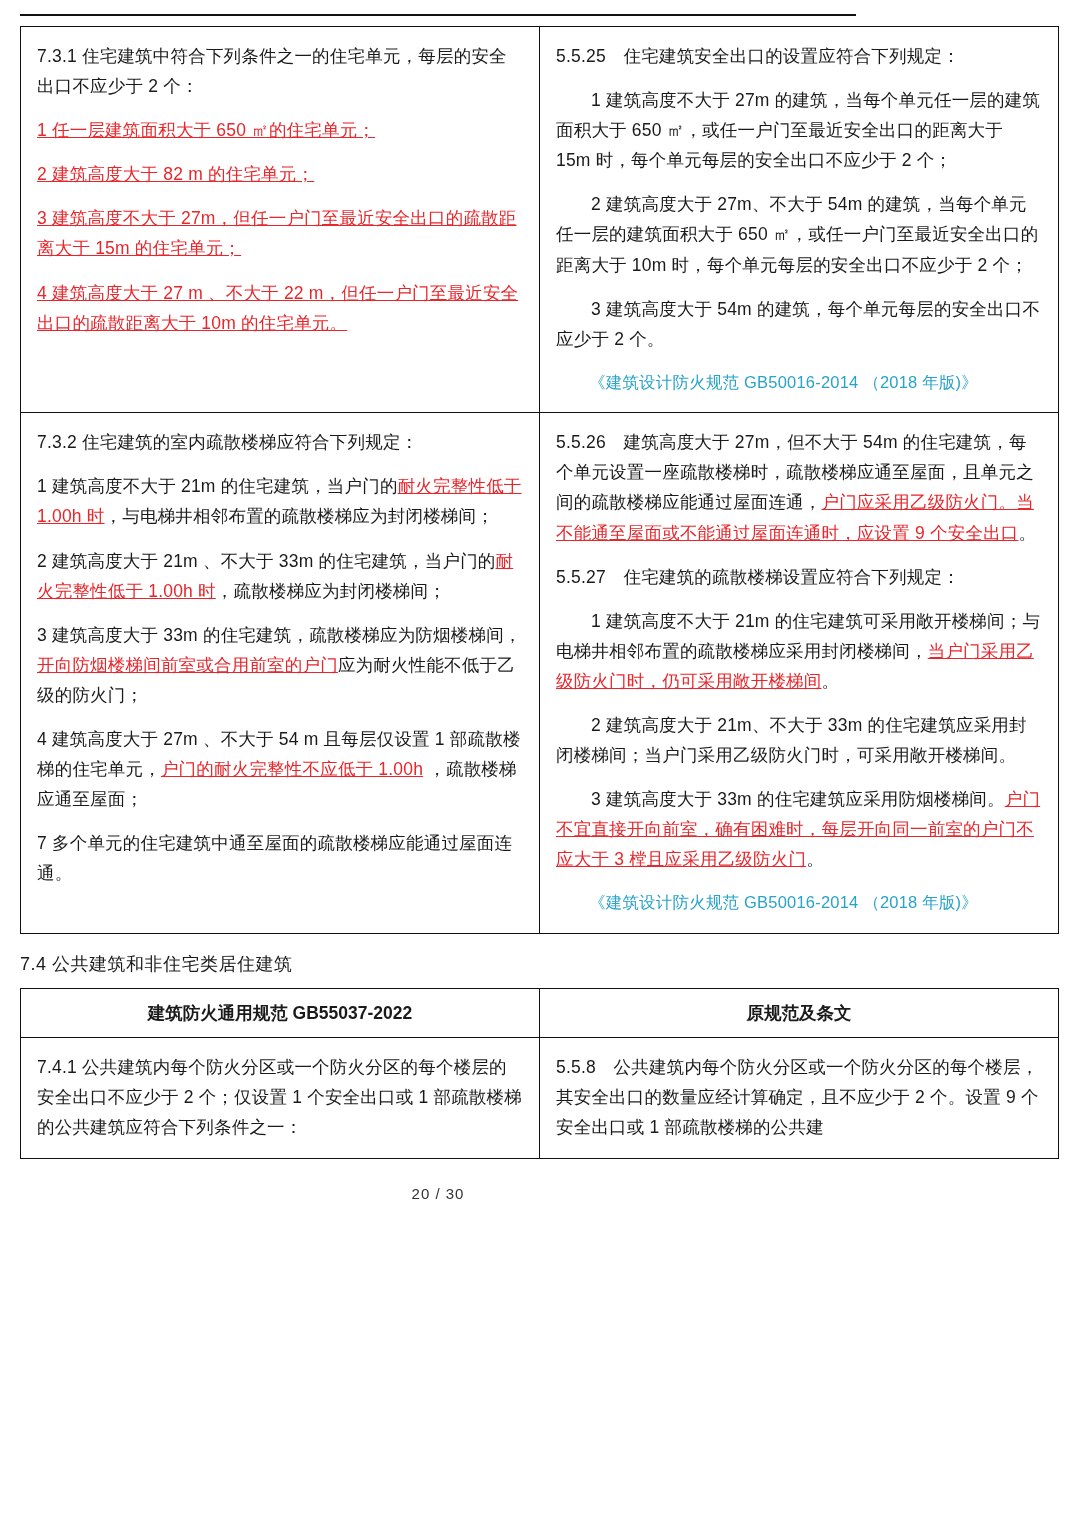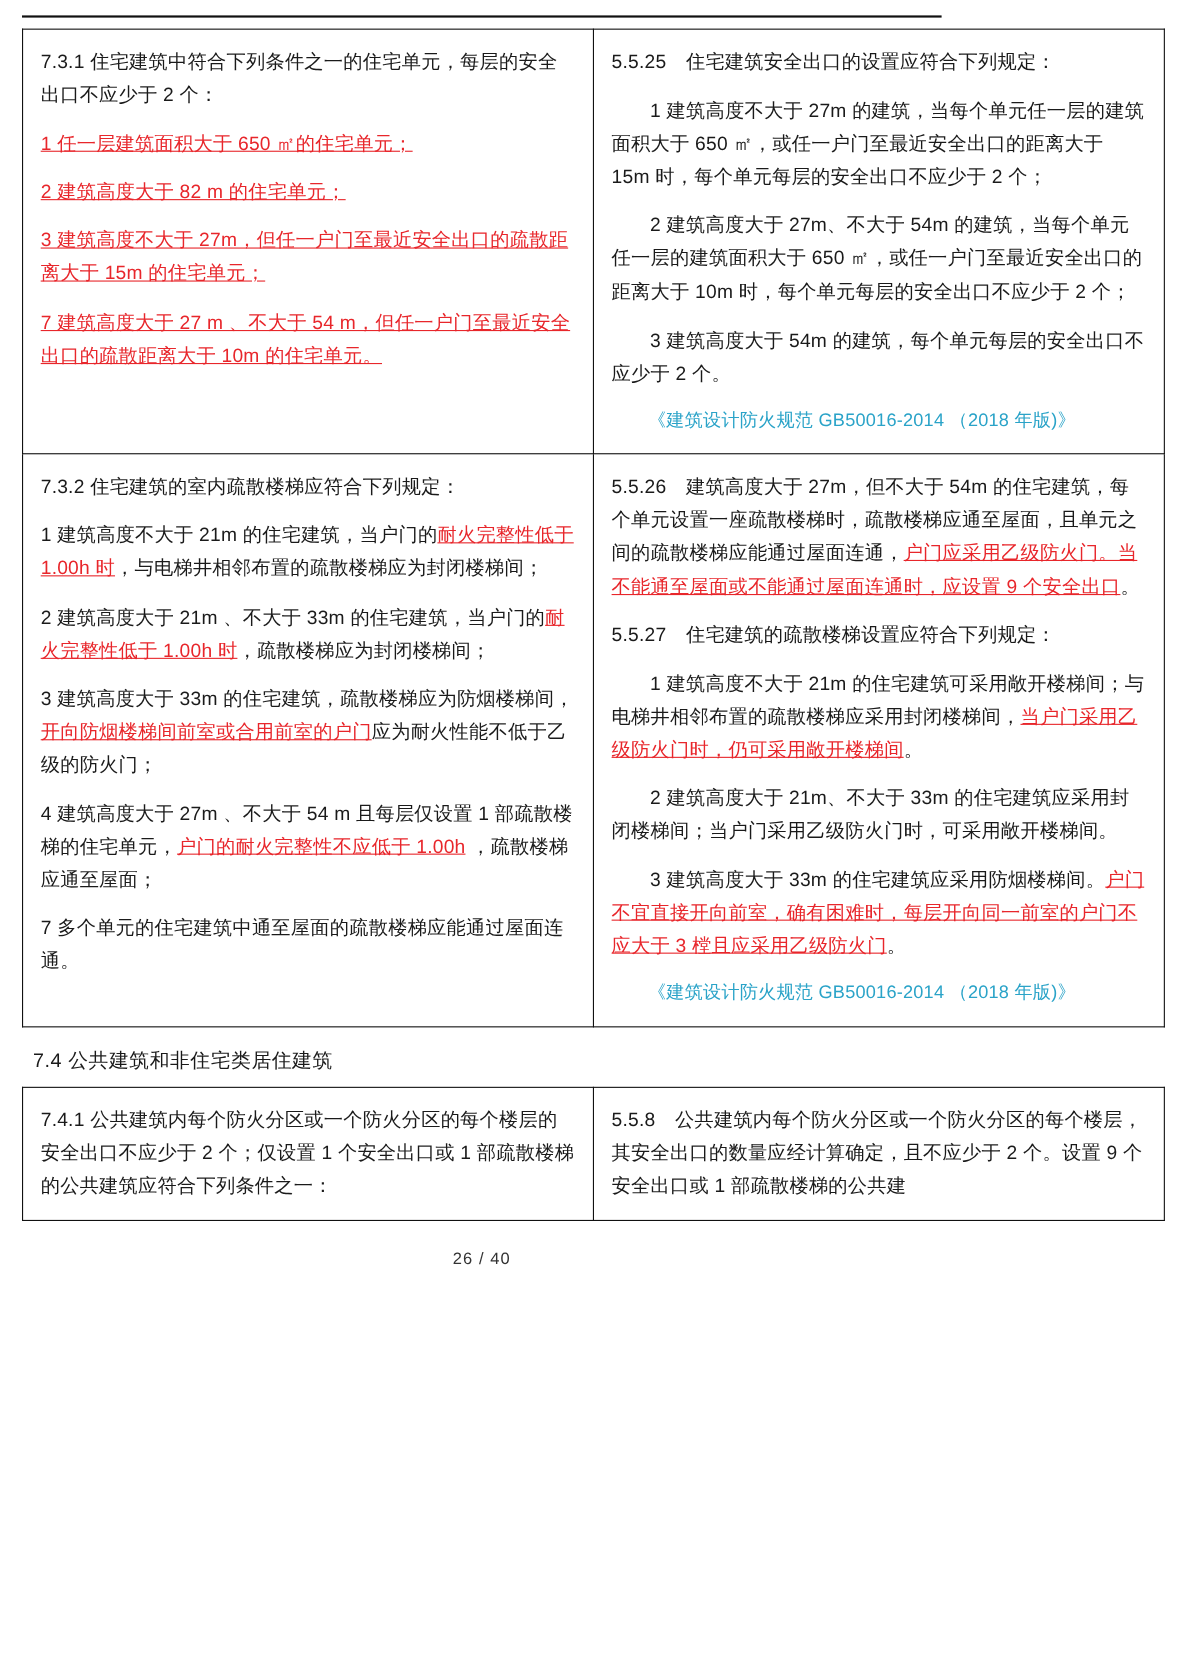--- a/index.html
+++ b/index.html
@@ -46,21 +46,21 @@
   .ind1 { text-indent: 2em; }
   .red { color: #e8262b; text-decoration: underline; }
   .blue-src {
     color: #2aa3c8;
     font-size: 16.5px;
     margin-top: 0;
   }
   .section-title {
     font-size: 18px;
     color: #1a1a1a;
-    margin: 18px 0 12px 10px;
+    margin: 18px 0 12px 0;
     letter-spacing: .5px;
   }
   table.cmp th {
     text-align: center;
     font-weight: bold;
     font-size: 17.5px;
     padding: 12px 10px;
   }
   .footer {
     text-align: center;
@@ -82,21 +82,21 @@
         <col class="left">
         <col class="right">
       </colgroup>
     <tbody>
       <tr>
         <td>
           <p>7.3.1 住宅建筑中符合下列条件之一的住宅单元，每层的安全出口不应少于 2 个：</p>
           <p class="red">1 任一层建筑面积大于 650 ㎡的住宅单元；</p>
           <p class="red">2 建筑高度大于 82 m 的住宅单元；</p>
           <p class="red">3 建筑高度不大于 27m，但任一户门至最近安全出口的疏散距离大于 15m 的住宅单元；</p>
-          <p class="red">7 建筑高度大于 27 m 、不大于 54 m，但任一户门至最近安全出口的疏散距离大于 10m 的住宅单元。</p>
+          <p class="red">4 建筑高度大于 27 m 、不大于 22 m，但任一户门至最近安全出口的疏散距离大于 10m 的住宅单元。</p>
         </td>
         <td>
           <p>5.5.25　住宅建筑安全出口的设置应符合下列规定：</p>
           <p class="ind1">1 建筑高度不大于 27m 的建筑，当每个单元任一层的建筑面积大于 650 ㎡，或任一户门至最近安全出口的距离大于 15m 时，每个单元每层的安全出口不应少于 2 个；</p>
           <p class="ind1">2 建筑高度大于 27m、不大于 54m 的建筑，当每个单元任一层的建筑面积大于 650 ㎡，或任一户门至最近安全出口的距离大于 10m 时，每个单元每层的安全出口不应少于 2 个；</p>
           <p class="ind1">3 建筑高度大于 54m 的建筑，每个单元每层的安全出口不应少于 2 个。</p>
           <p class="ind1 blue-src">《建筑设计防火规范 GB50016-2014 （2018 年版)》</p>
         </td>
       </tr>
       <tr>
@@ -122,24 +122,28 @@
 
   <div class="section-title">7.4 公共建筑和非住宅类居住建筑</div>
 
   <table class="cmp">
     <colgroup>
         <col class="left">
         <col class="right">
       </colgroup>
     <tbody>
       <tr>
+        <th>建筑防火通用规范 GB55037-2022</th>
+        <th>原规范及条文</th>
+      </tr>
+      <tr>
         <td>
           <p>7.4.1 公共建筑内每个防火分区或一个防火分区的每个楼层的安全出口不应少于 2 个；仅设置 1 个安全出口或 1 部疏散楼梯的公共建筑应符合下列条件之一：</p>
         </td>
         <td>
           <p>5.5.8　公共建筑内每个防火分区或一个防火分区的每个楼层，其安全出口的数量应经计算确定，且不应少于 2 个。设置 9 个安全出口或 1 部疏散楼梯的公共建</p>
         </td>
       </tr>
     </tbody>
   </table>
 
-  <div class="footer">26 / 40</div>
+  <div class="footer">20 / 30</div>
 </div>
 
 </body></html>

